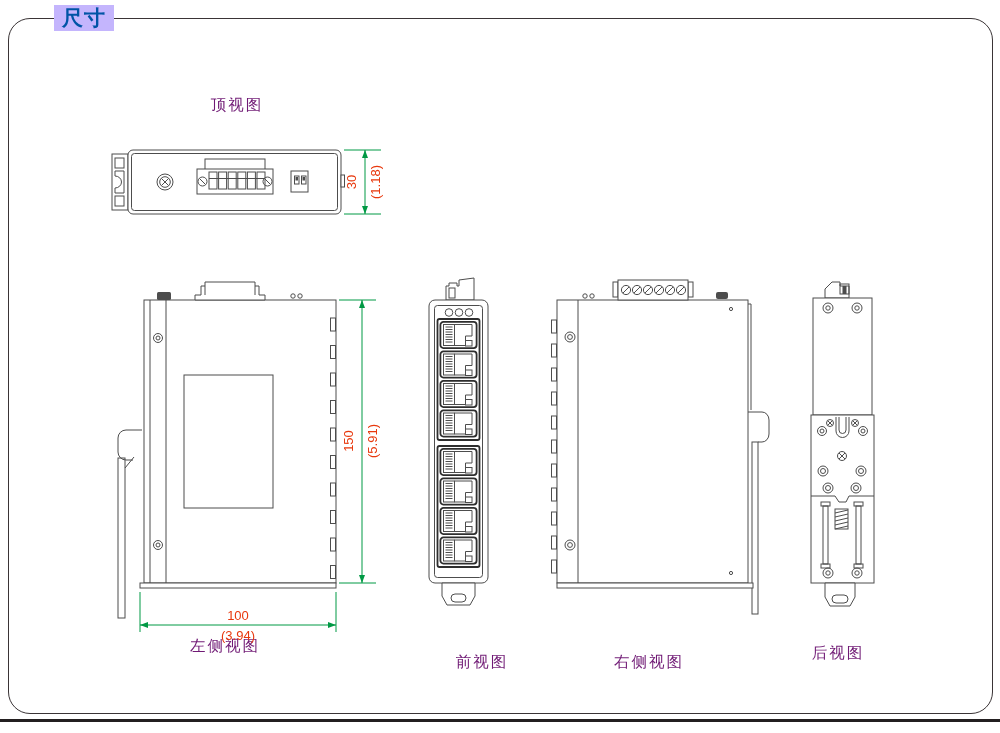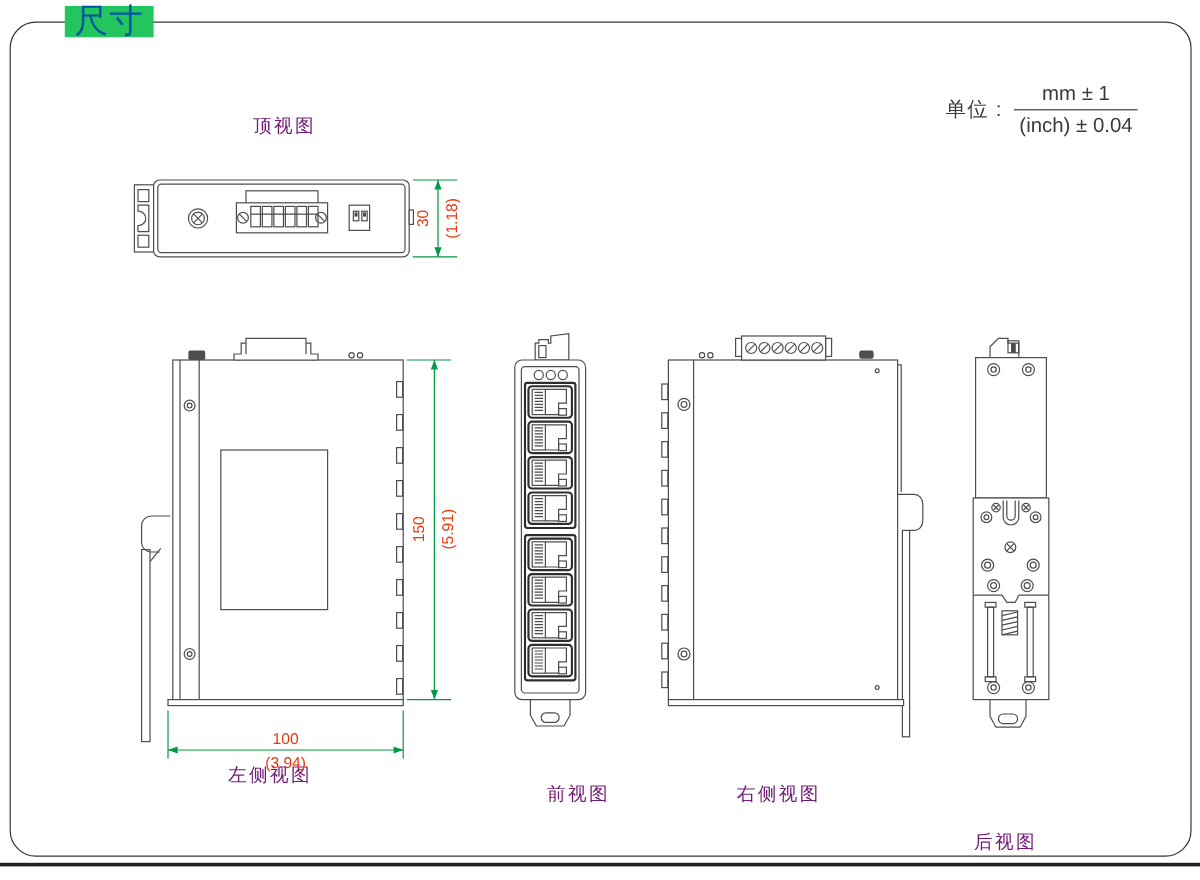--- a/index.html
+++ b/index.html
@@ -2,21 +2,21 @@
 <html><head>
 <meta charset="utf-8">
 <style>
   html,body{margin:0;padding:0;background:#fff;}
   #page{position:relative;width:1000px;height:733px;background:#fff;overflow:hidden;
         font-family:"Liberation Sans","DejaVu Sans",sans-serif;}
   
   #frame{position:absolute;left:8px;top:18px;width:983px;height:694px;
          border:1.5px solid #3a3436;border-radius:22px;}
   #page-title{position:absolute;left:54px;top:5px;height:26px;line-height:26px;
-              padding:0 8px;background:#22c55e;color:#0054a6;font-size:28px;font-weight:normal;
+              padding:0 8px;background:#c4b5fd;color:#0054a6;font-size:21px;font-weight:bold;
               letter-spacing:1px;z-index:2;}
   #bottom-bar{position:absolute;left:0;top:719px;width:1000px;height:3px;background:#231f20;}
   
   #unit{position:absolute;left:788px;top:68px;display:flex;align-items:center;gap:10px;color:#3a3a3a;}
   #unit .u-label{font-size:17px;letter-spacing:1px;}
   #unit .frac{text-align:center;font-size:17px;}
   #unit .num{padding:0 10px 3px 10px;border-bottom:1.5px solid #3a3a3a;}
   #unit .den{padding:3px 4px 0 4px;}
   
   .caption{position:absolute;width:130px;text-align:center;color:#701a75;
@@ -32,33 +32,26 @@
   .dimtxt{fill:#e8380d;font-size:13px;font-family:"Liberation Sans",sans-serif;}
 </style>
 </head>
 <body>
 
 <div id="page">
 
   <div id="frame"></div>
   <div id="page-title">尺寸</div>
 
-  <div id="unit">
-    <span class="u-label">单位 :</span>
-    <span class="frac">
-      <div class="num">mm ± 1</div>
-      <div class="den">(inch) ± 0.04</div>
-    </span>
-  </div>
 
   <div class="caption" style="left:172px;top:95px;">顶视图</div>
   <div class="caption" style="left:160px;top:636px;">左侧视图</div>
   <div class="caption" style="left:417px;top:652px;">前视图</div>
   <div class="caption" style="left:584px;top:652px;">右侧视图</div>
-  <div class="caption" style="left:773px;top:692px;font-family:Liberation Serif, serif;">后视图</div>
+  <div class="caption" style="left:773px;top:643px;font-family:Liberation Serif, serif;">后视图</div>
 
   <svg style="left:105px;top:138px;" width="290" height="95" viewBox="0 0 290 95">
 
     <g>
       <rect class="lnf" x="7" y="16" width="16" height="56"></rect>
       <rect class="ln" x="10" y="20" width="9" height="10"></rect>
       <rect class="ln" x="10" y="58" width="9" height="10"></rect>
       <path class="ln" d="M10,33 h9 v22 h-9 v-5 a6.5,6 0 0 0 0,-12 z"></path>
     </g>
 

